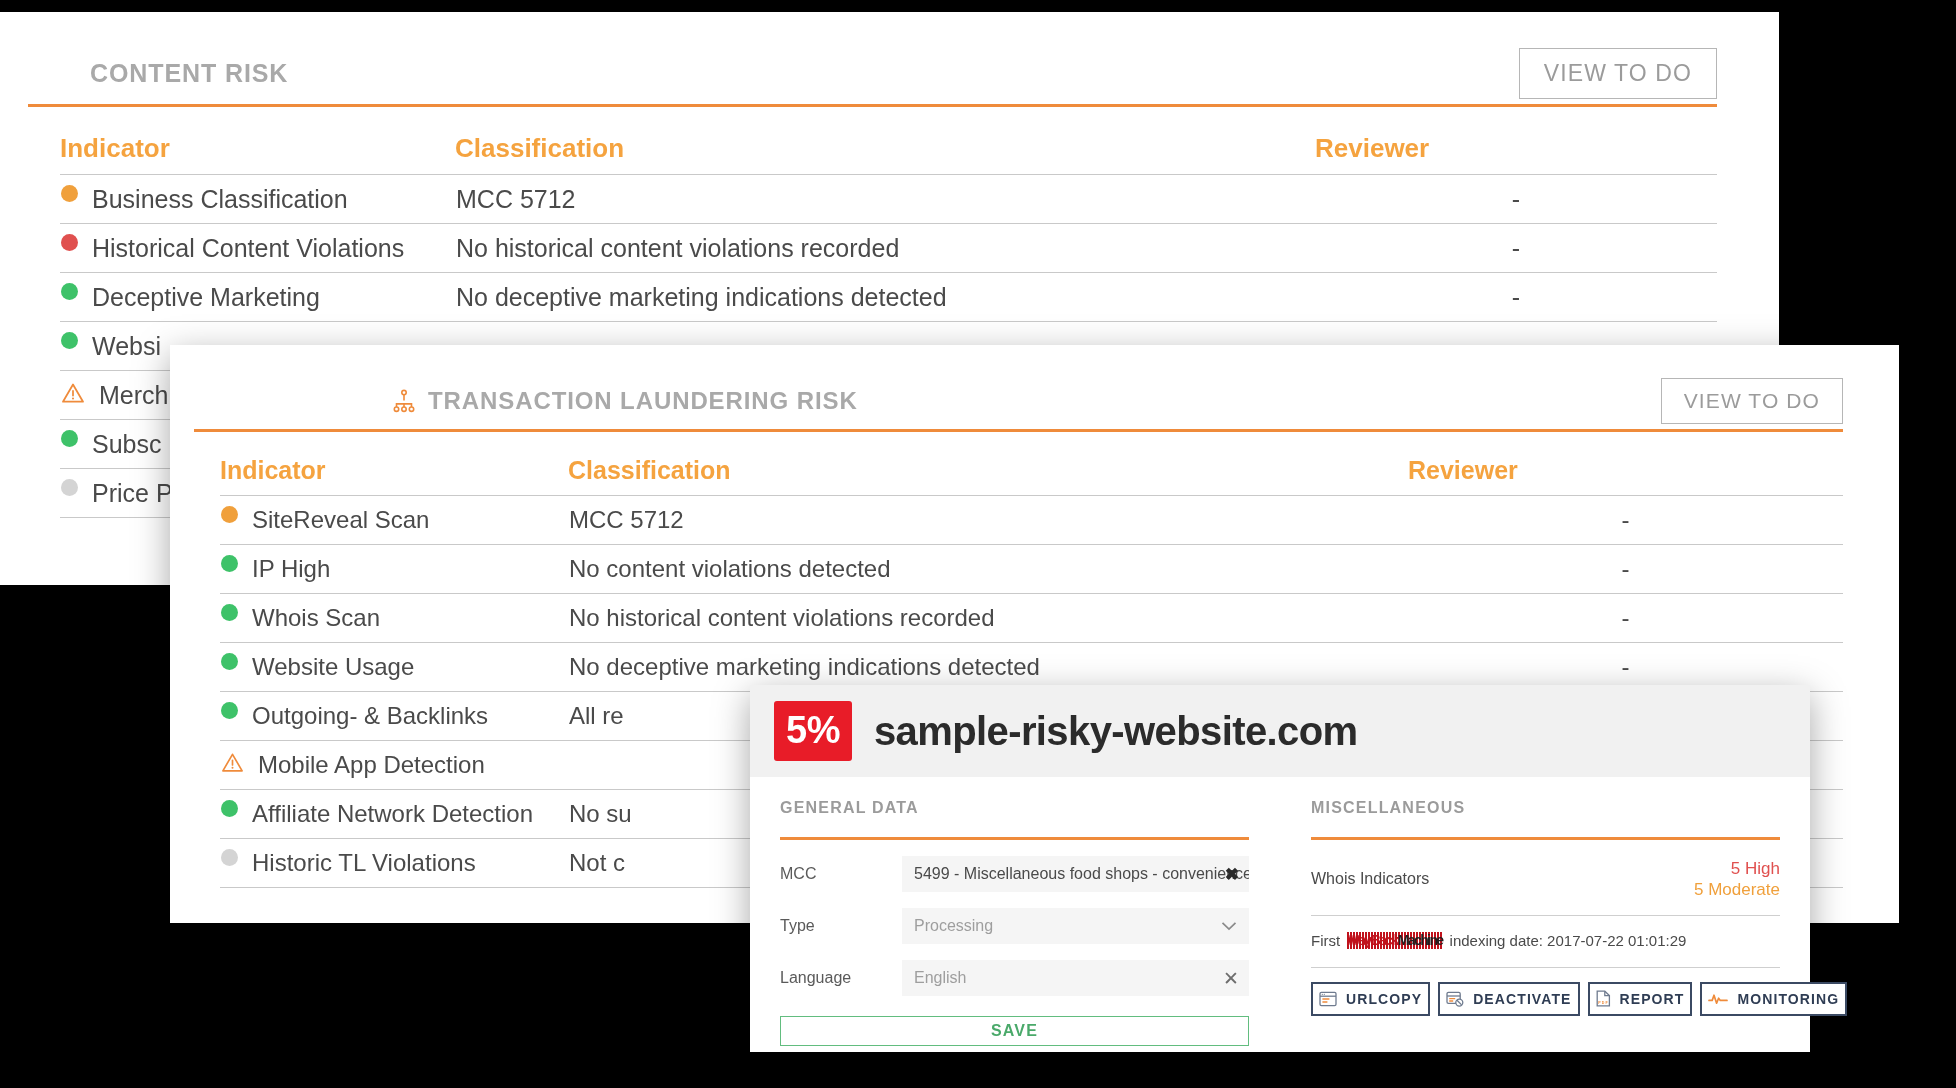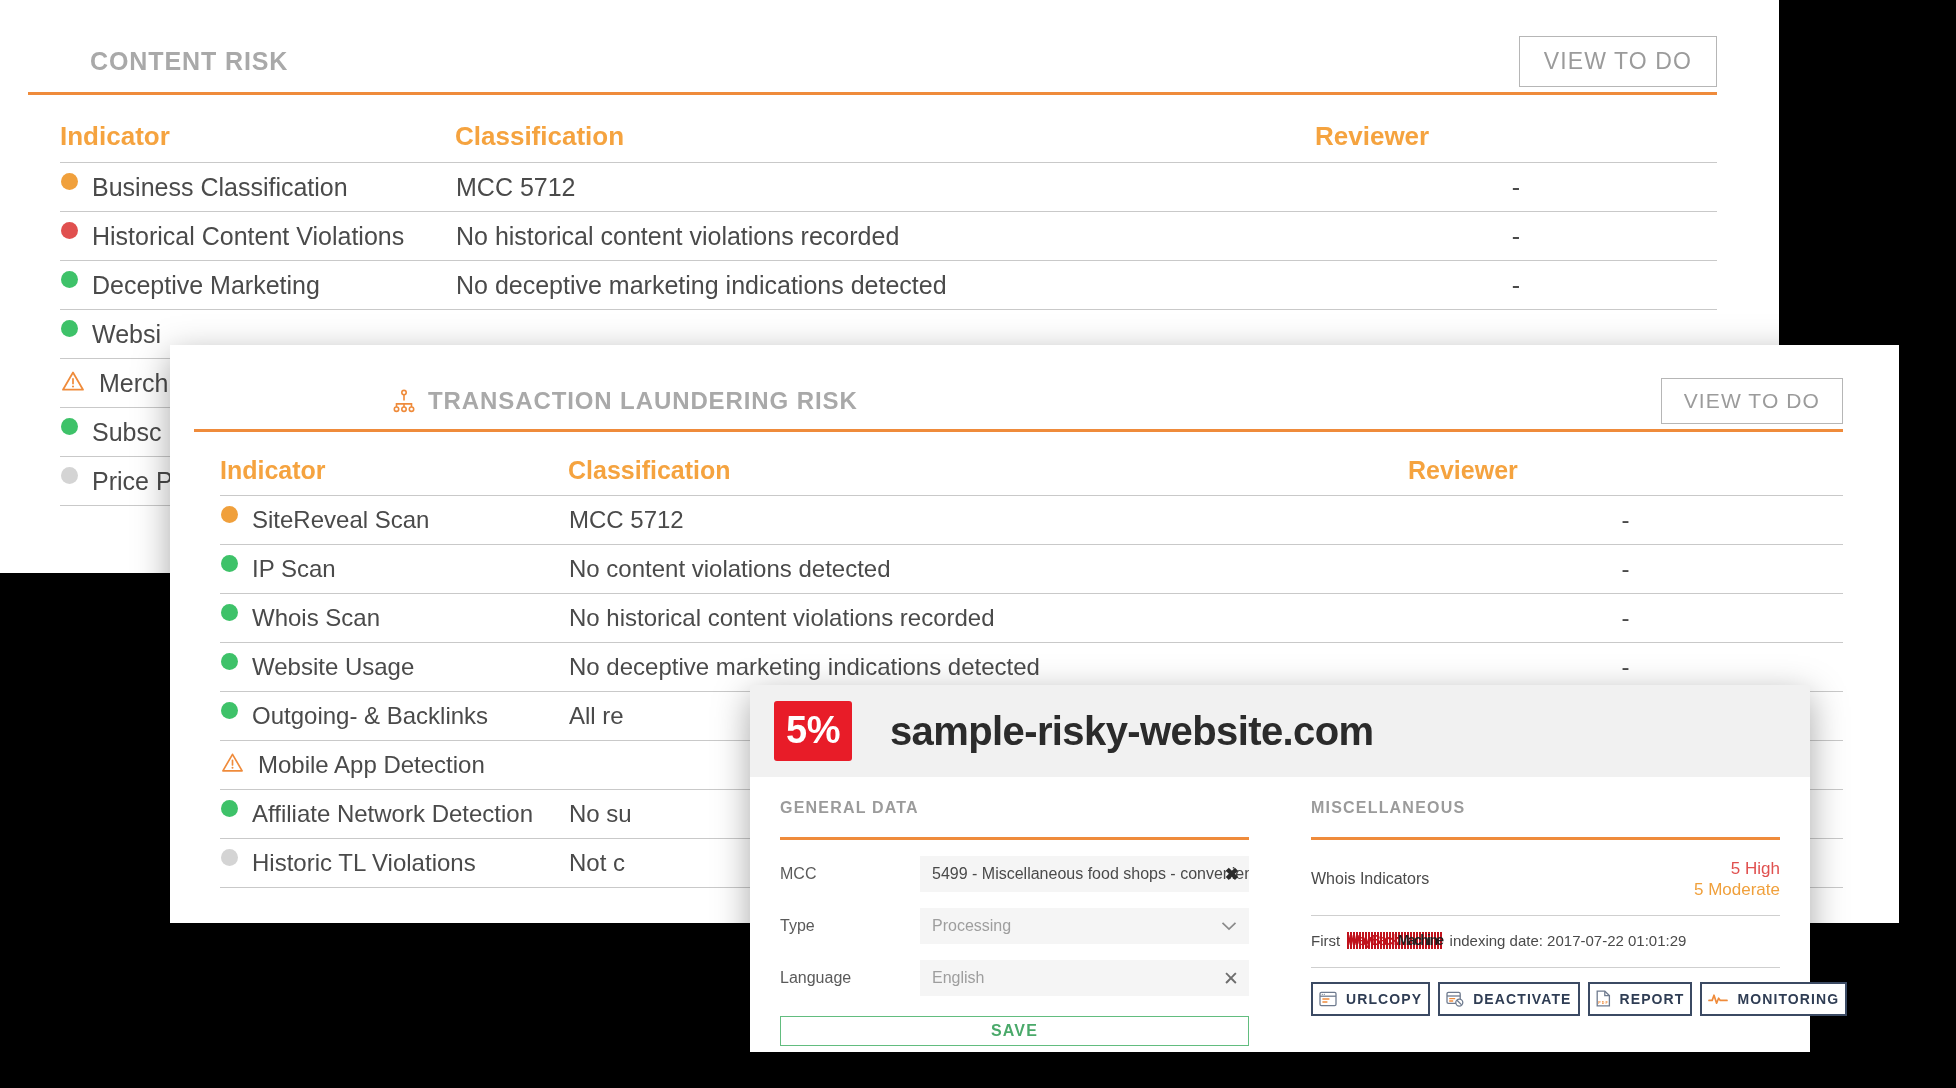--- a/index.html
+++ b/index.html
@@ -90,21 +90,21 @@
   }
   .dot.orange { background: #f0a03c; }
   .dot.green  { background: #3ec269; }
   .dot.red    { background: #e0504f; }
   .dot.grey   { background: #d4d4d4; }
 
   .tri { flex: 0 0 auto; display: inline-block; line-height: 0; }
 
   
   #content-risk-panel {
-    left: 0px;  top: 0;  width: 1779px; height: 573px;
+    left: 0px;  top: 12px;  width: 1779px; height: 573px;
   }
   #content-risk-panel .panel-head { margin: 30px 62px 0 90px; height: 62px; }
   #content-risk-panel .panel-title { font-size: 25px; }
   #content-risk-panel .todo-btn { font-size: 23px; padding: 11px 24px; }
   #content-risk-panel .rule-wrap { margin: 0 62px 0 28px; }
   #content-risk-panel .table-wrap { margin: 26px 62px 0 60px; }
   #content-risk-panel table.risk-table th { font-size: 26px; }
   #content-risk-panel table.risk-table td { font-size: 25px; height: 46px; }
 
   
@@ -141,21 +141,20 @@
     line-height: 1;
     padding: 10px 12px 12px 12px;
     border-radius: 3px;
     letter-spacing: -0.5px;
   }
   .domain-name {
     font-size: 40px;
     font-weight: 700;
     color: #2b2b2b;
     letter-spacing: -0.6px;
-    margin-left: 16px;
   }
 
   .card-body {
     display: flex;
     padding: 22px 30px 0 30px;
     box-sizing: border-box;
     gap: 62px;
   }
   .card-col { flex: 1 1 0; min-width: 0; }
   .section-label {
@@ -165,21 +164,21 @@
     letter-spacing: 1.2px;
     padding-bottom: 20px;
   }
   .section-rule { height: 3px; background: #ef8b3b; }
 
   
   .form-row {
     display: flex;
     align-items: center;
     margin-top: 16px;
-    gap: 32px;
+    gap: 14px;
   }
   .form-label {
     width: 108px;
     flex: 0 0 108px;
     color: #5a5a5a;
     font-size: 16px;
   }
   .form-field {
     position: relative;
     flex: 1 1 auto;
@@ -440,21 +439,21 @@
                 <span>SiteReveal Scan</span>
               </span>
             </td>
             <td>MCC 5712</td>
             <td class="col-rev">-</td>
           </tr>
           <tr>
             <td>
               <span class="ind-cell">
                 <span class="dot green"></span>
-                <span>IP Scan</span>
+                <span>IP High</span>
               </span>
             </td>
             <td>No content violations detected</td>
             <td class="col-rev">-</td>
           </tr>
           <tr>
             <td>
               <span class="ind-cell">
                 <span class="dot green"></span>
                 <span>Whois Scan</span>

